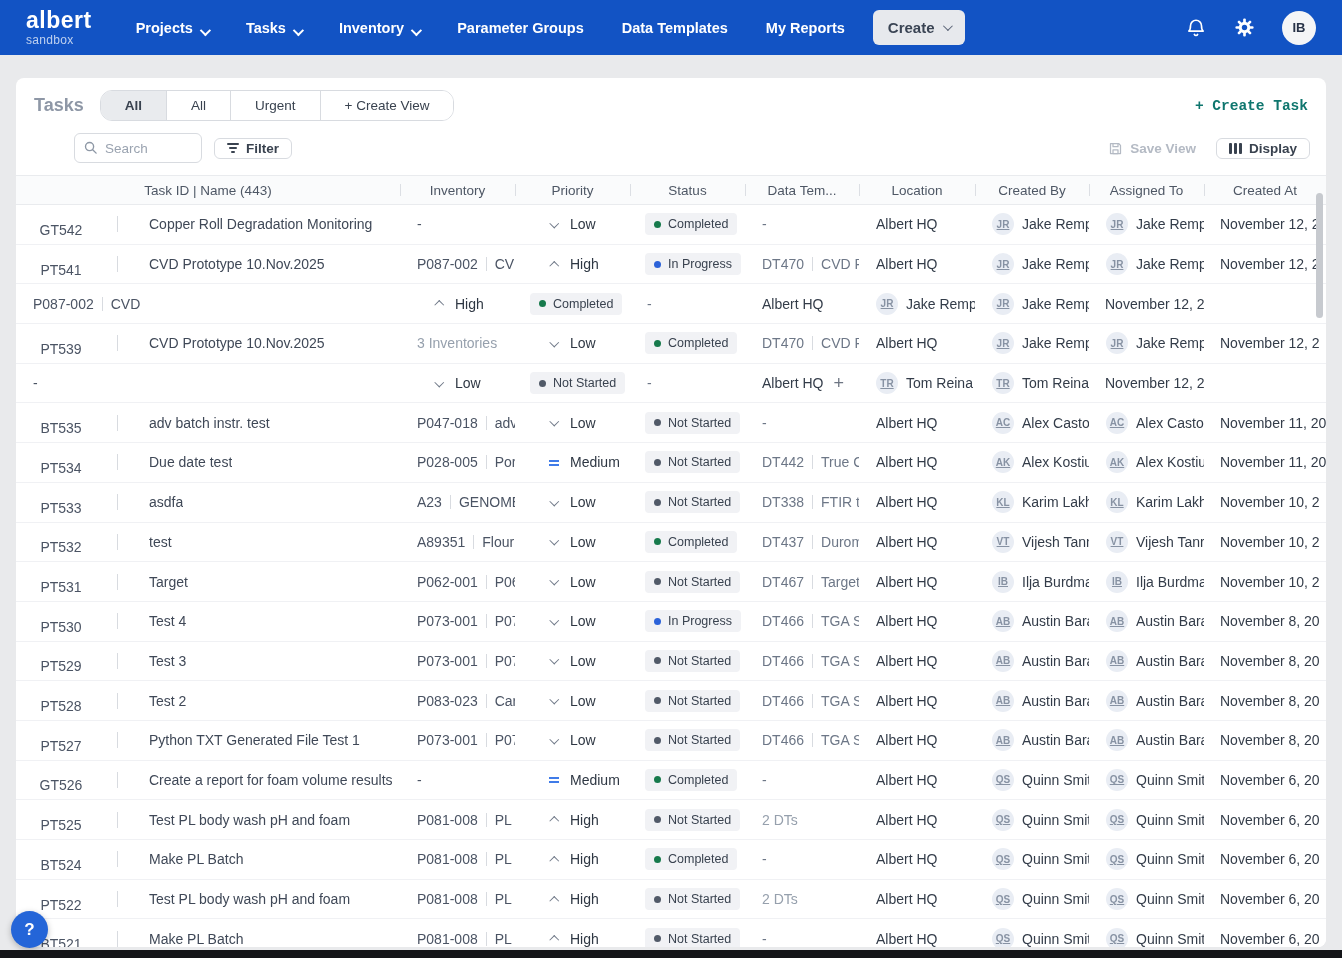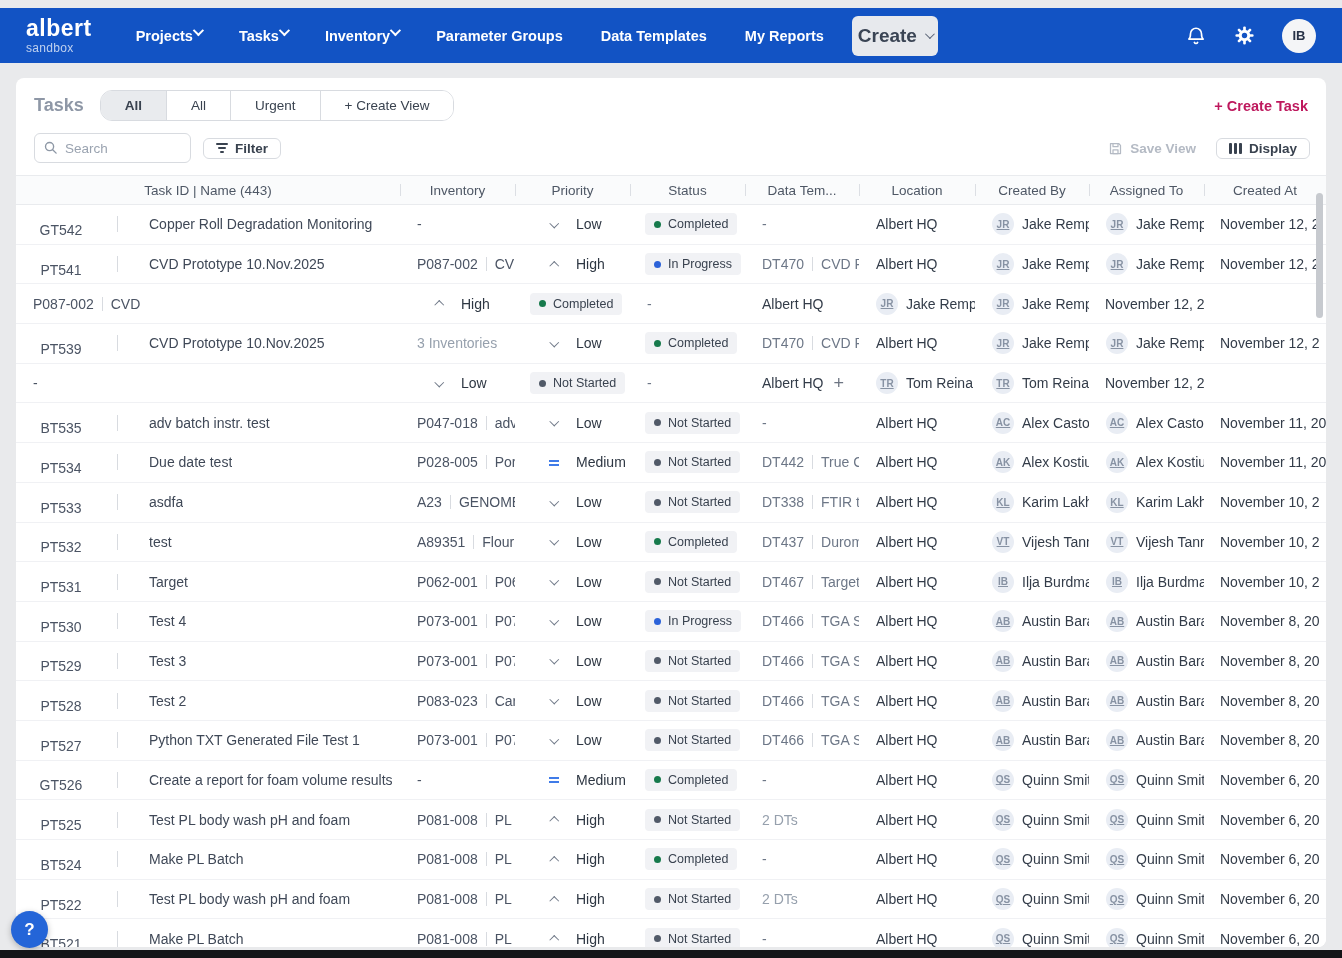--- a/index.html
+++ b/index.html
@@ -5,32 +5,32 @@
   * { box-sizing: border-box; }
   html,body { margin:0; padding:0; }
   body {
     width:1342px; height:958px; overflow:hidden; position:relative;
     background:#e9eaec;
     font-family:"Liberation Sans", sans-serif;
     -webkit-font-smoothing:antialiased;
   }
   
   .navbar {
-    position:absolute; top:8px; left:0; right:0; height:55px;
+    position:absolute; top:0; left:0; right:0; height:55px;
     background:#1253c4; display:flex; align-items:center; padding:0 26px;
   }
   .logo { display:flex; flex-direction:column; line-height:1; margin-right:44px; cursor:pointer; }
   .logo .brand { color:#fff; font-size:23px; font-weight:700; letter-spacing:.5px; }
   .logo .env { color:rgba(255,255,255,.72); font-size:12px; margin-top:2px; letter-spacing:.3px; }
   .nav-items { display:flex; align-items:center; gap:38px; }
-  .nav-item { color:#fff; font-size:14.5px; font-weight:700; display:flex; align-items:flex-start; cursor:pointer; white-space:nowrap; }
+  .nav-item { color:#fff; font-size:14.5px; font-weight:700; display:flex; align-items:flex-end; gap:7px; cursor:pointer; white-space:nowrap; }
   .chev-w { width:8px; height:8px; border-right:2px solid #fff; border-bottom:2px solid #fff; transform:rotate(45deg) translateY(-2px); display:inline-block; }
   .create-btn {
     margin-left:28px; background:#e7e9ed; border:none; border-radius:6px;
-    padding:9px 6px; font-size:19px; font-weight:600; color:#3a4454;
+    padding:9px 15px; font-size:15px; font-weight:600; color:#3a4454;
     display:flex; align-items:center; gap:8px; cursor:pointer;
     font-family:"Liberation Sans", sans-serif;
   }
   .chev-d { width:7px; height:7px; border-right:1.8px solid #5a6476; border-bottom:1.8px solid #5a6476; transform:rotate(45deg) translateY(-2px); display:inline-block; }
   .nav-right { margin-left:auto; display:flex; align-items:center; gap:26px; }
   .icon-btn { background:none; border:none; padding:0; cursor:pointer; display:flex; }
   .avatar-top {
     width:34px; height:34px; border-radius:50%; background:#f4f5f7; border:none;
     color:#273247; font-size:13px; font-weight:700; display:flex; align-items:center; justify-content:center; cursor:pointer;
     font-family:"Liberation Sans", sans-serif;
@@ -44,26 +44,26 @@
   .page-title { color:#8e97a6; font-size:18px; font-weight:700; margin-right:16px; }
   .tabs { display:flex; border:1px solid #d8dbe0; border-radius:12px; overflow:hidden; background:#fff; }
   .tab {
     padding:7px 24px; font-size:13.5px; color:#39424f; background:#fff; border:none;
     border-right:1px solid #d8dbe0; cursor:pointer; white-space:nowrap;
     font-family:"Liberation Sans", sans-serif;
   }
   .tab:last-child { border-right:none; }
   .tab.active { background:#e9ebee; font-weight:700; }
   .create-task {
-    margin-left:auto; background:none; border:none; color:#be185d; font-size:14.5px; font-weight:600;
-    cursor:pointer; font-family:Liberation Sans, sans-serif; padding:6px 2px;
+    margin-left:auto; background:none; border:none; color:#0f766e; font-size:14.5px; font-weight:600;
+    cursor:pointer; font-family:Liberation Mono, monospace; padding:6px 2px;
   }
   .toolbar { display:flex; align-items:center; padding:2px 16px 12px 18px; }
   .search-box {
-    position:relative; width:157px; height:30px; margin-right:12px;
+    position:relative; width:128px; height:30px; margin-right:12px;margin-left:40px;
   }
   .search-box input {
     width:100%; height:100%; border:1px solid #d8dbe0; border-radius:6px;
     padding:0 8px 0 30px; font-size:13.5px; color:#39424f; outline:none;
     font-family:"Liberation Sans", sans-serif;
   }
   .search-box input::placeholder { color:#9aa3b0; }
   .search-ic { position:absolute; left:9px; top:7px; }
   .btn-light {
     display:flex; align-items:center; gap:7px; background:#fff; border:1px solid #d8dbe0;
@@ -95,21 +95,21 @@
   .tbody { }
   .trow { height:39.7px; border-bottom:1px solid #f0f1f4; align-items:center; cursor:pointer; background:#fff; }
   .cell { display:flex; align-items:center; overflow:hidden; white-space:nowrap; height:100%; }
   .name-cell .tid { width:90px; text-align:center; color:#4b5464; font-size:14px; flex:none;margin-top:11px; }
   .vdiv { width:1px; height:16px; background:#d8dbe0; margin:0 11px; flex:none; }
   .vdiv.sm { height:14px; margin:0 8px; }
   .name-cell .tname { color:#3f4857; font-size:14px; overflow:hidden; text-overflow:clip;margin-left:20px; }
   .inv-cell, .dt-cell { padding-left:17px; font-size:14px; color:#4b5464; }
   .dt-cell { color:#6d7787; }
   .muted, .muted span { color:#96a0ad !important; }
-  .prio-cell { padding-left:34px; gap:16px; font-size:14px; color:#2e3743; }
+  .prio-cell { padding-left:34px; gap:10px; font-size:14px; color:#2e3743; }
   .prio-icon { width:11px; height:11px; position:relative; flex:none; display:inline-block; }
   .prio-icon.down::after { content:""; position:absolute; left:2px; top:1px; width:5.5px; height:5.5px; border-right:1.7px solid #6f7887; border-bottom:1.7px solid #6f7887; transform:rotate(45deg); }
   .prio-icon.up::after { content:""; position:absolute; left:2px; top:4px; width:5.5px; height:5.5px; border-right:1.7px solid #6f7887; border-bottom:1.7px solid #6f7887; transform:rotate(-135deg); }
   .prio-icon.eq::after { content:""; position:absolute; left:0; top:3px; width:10px; height:1.9px; background:#3f7be8; box-shadow:0 4px 0 #3f7be8; }
   .status-cell { padding-left:15px; }
   .status-pill {
     display:inline-flex; align-items:center; gap:7px; background:#f1f2f5; border-radius:4px;
     padding:4px 9px; font-size:12.5px; color:#39424f;
   }
   .status-pill::before { content:""; width:7px; height:7px; border-radius:50%; background:#545d6b; flex:none; }

